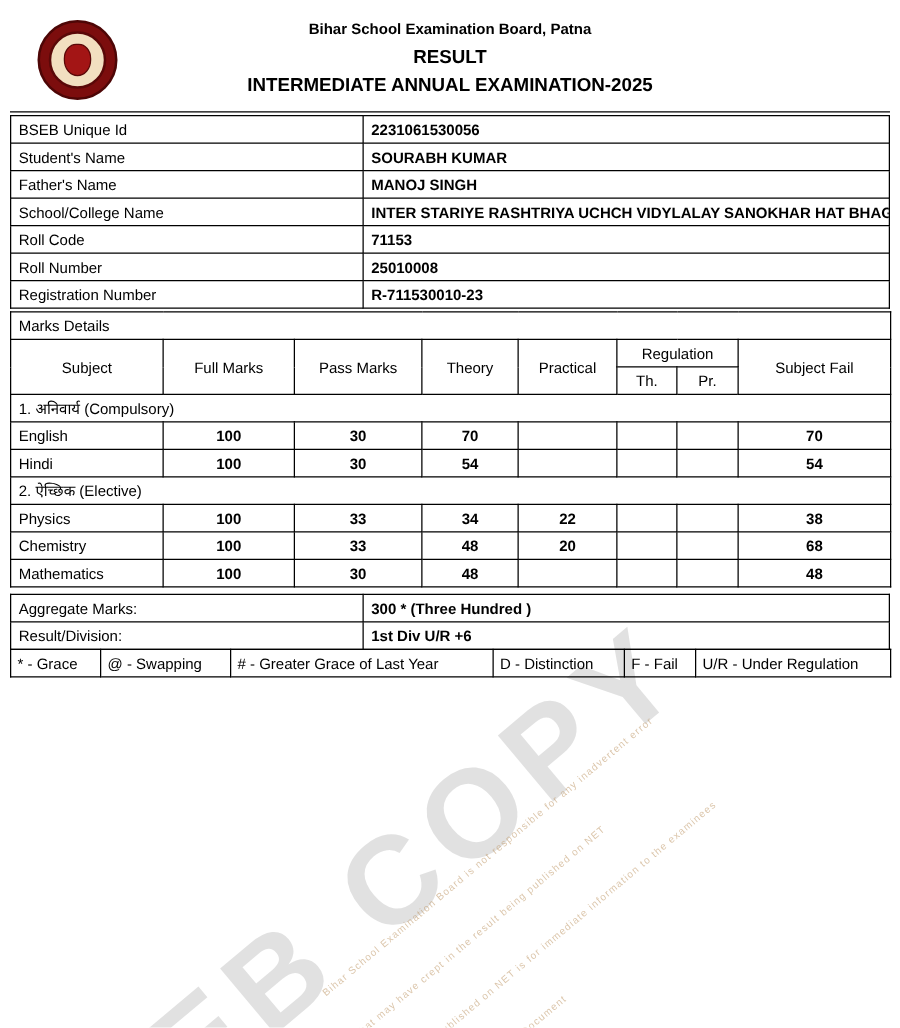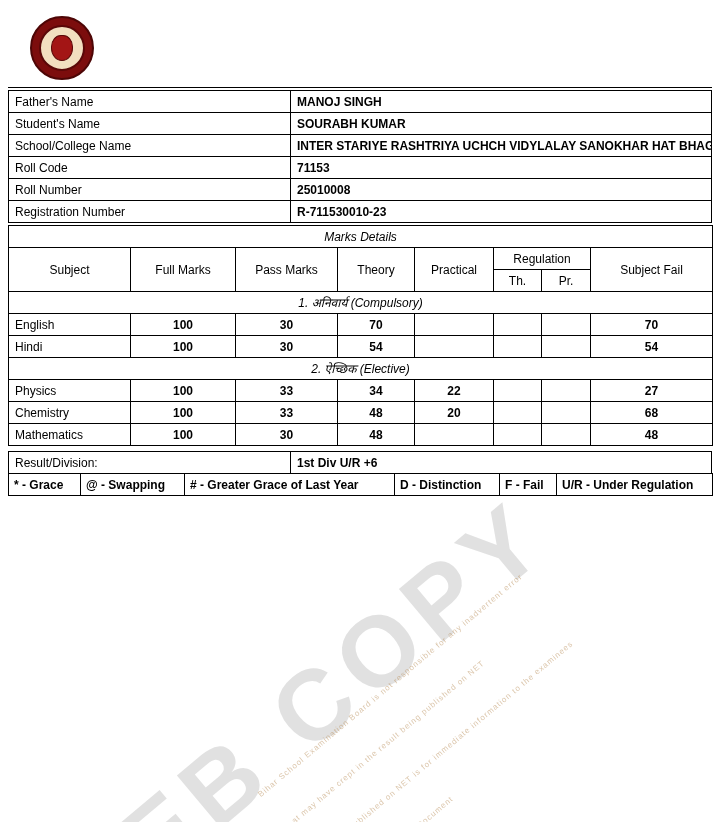--- a/index.html
+++ b/index.html
@@ -34,30 +34,30 @@
 
   
   table { width:704px; border-collapse:collapse; table-layout:fixed; }
   td, th { border:1px solid #000; font-size:12px; padding:2px 6px; height:22px; vertical-align:middle; overflow:hidden; white-space:nowrap; }
   .tbl-gap-sm { margin-top:2px; }
   .tbl-gap-md { margin-top:5px; }
 
   .lbl { text-align:left; font-weight:normal; }
   .val { text-align:left; font-weight:bold; }
 
-  .span-row td { font-weight:normal; text-align:center;font-style:italic; }
+  .span-row td { font-weight:normal; text-align:left; }
 
   .marks-head th { font-weight:normal; text-align:center; }
   .marks-head .subject-h { text-align:center; }
   .num { text-align:center; font-weight:bold;margin-left:48px; }
   .subj { text-align:left; font-weight:normal;margin-top:14px; }
 
   .abbr-title td { text-align:center; font-weight:bold; }
   .abbr-title .u { text-decoration:underline; }
-  .abbr-items td { text-align:left; font-weight:bold; padding:2px 5px; }
+  .abbr-items td { text-align:left; font-weight:normal; padding:2px 5px; }
 
   
   .wm-main {
     position:absolute; left:55px; top:865px;
     transform:rotate(-40deg); transform-origin:left center;
     font-size:100px; font-weight:bold; letter-spacing:10px;
     color:rgba(120,120,120,0.22);
     white-space:nowrap; z-index:1; pointer-events:none;
   }
   .wm-lines {
@@ -80,35 +80,44 @@
 </div>
 
 <div class="page">
 
   <div class="header">
     <div class="logo">
       <div class="logo-inner">
         <div class="logo-core"></div>
       </div>
     </div>
+    <div class="header-text">
+      <div class="org">Bihar School Examination Board, Patna</div>
+      <div class="result-title">RESULT</div>
+      <div class="exam-title">INTERMEDIATE ANNUAL EXAMINATION-2025</div>
+    </div>
   </div>
 
   <table class="tbl-gap-sm">
     <colgroup>
         <col style="width:282px">
         <col>
       </colgroup>
     <tbody>
+        <tr>
+      <td class="lbl">BSEB Unique Id</td>
+      <td class="val">2231061530056</td>
+    </tr>
+    <tr>
+      <td class="lbl">Student's Name</td>
+      <td class="val">SOURABH KUMAR</td>
+    </tr>
     <tr>
       <td class="lbl">Father's Name</td>
       <td class="val">MANOJ SINGH</td>
-    </tr>
-    <tr>
-      <td class="lbl">Student's Name</td>
-      <td class="val">SOURABH KUMAR</td>
     </tr>
     <tr>
       <td class="lbl">School/College Name</td>
       <td class="val">INTER STARIYE RASHTRIYA UCHCH VIDYLALAY SANOKHAR HAT BHAGALPUR</td>
     </tr>
     <tr>
       <td class="lbl">Roll Code</td>
       <td class="val">71153</td>
     </tr>
     <tr>
@@ -179,21 +188,21 @@
       <td colspan="8">2. ऐच्छिक (Elective)</td>
     </tr>
     <tr>
       <td class="subj">Physics</td>
       <td class="num">100</td>
       <td class="num">33</td>
       <td class="num">34</td>
       <td class="num">22</td>
       <td class="num"></td>
       <td class="num"></td>
-      <td class="num">27</td>
+      <td class="num">38</td>
     </tr>
     <tr>
       <td class="subj">Chemistry</td>
       <td class="num">100</td>
       <td class="num">33</td>
       <td class="num">48</td>
       <td class="num">20</td>
       <td class="num"></td>
       <td class="num"></td>
       <td class="num">68</td>
@@ -210,20 +219,24 @@
     </tr>
   </tbody>
     </table>
 
   <table class="tbl-gap-md">
     <colgroup>
         <col style="width:282px">
         <col>
       </colgroup>
     <tbody>
+    <tr>
+      <td class="lbl">Aggregate Marks:</td>
+      <td class="val">300 * (Three Hundred )</td>
+    </tr>
     <tr>
       <td class="lbl">Result/Division:</td>
       <td class="val">1st Div U/R +6</td>
     </tr>
   </tbody>
     </table>
 
   <table class="abbr-items" style="margin-top:-1px;">
     <colgroup>
       <col style="width:72px">

